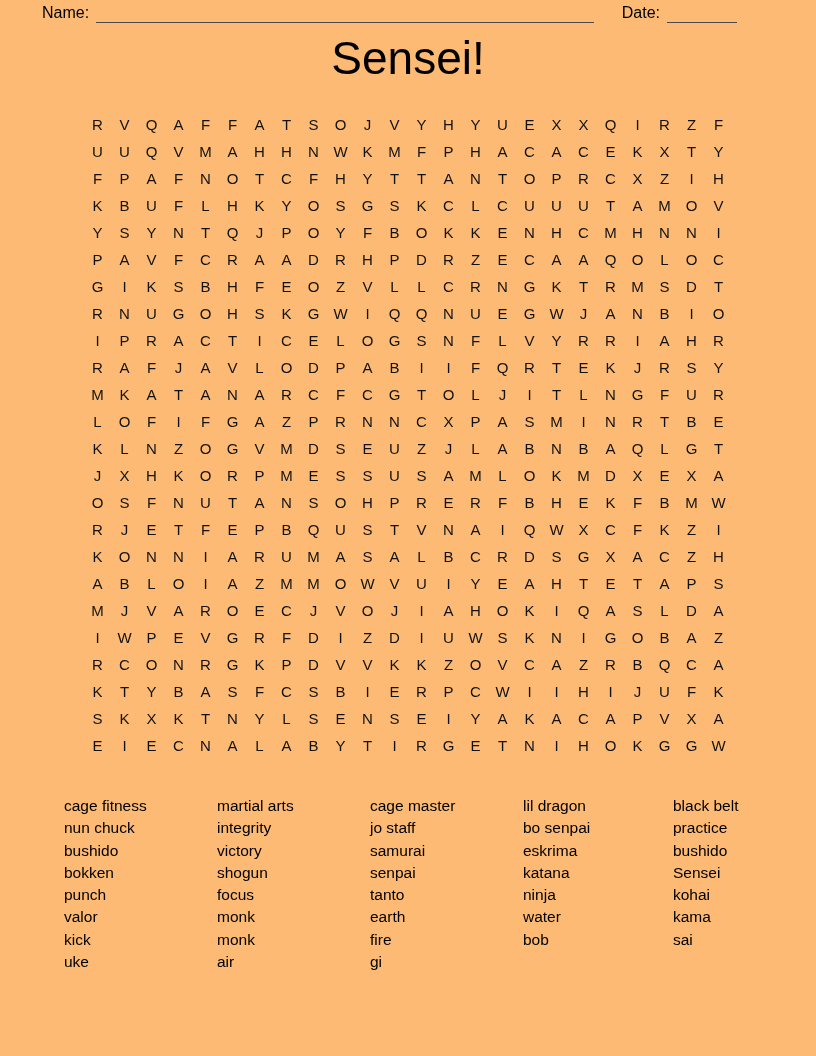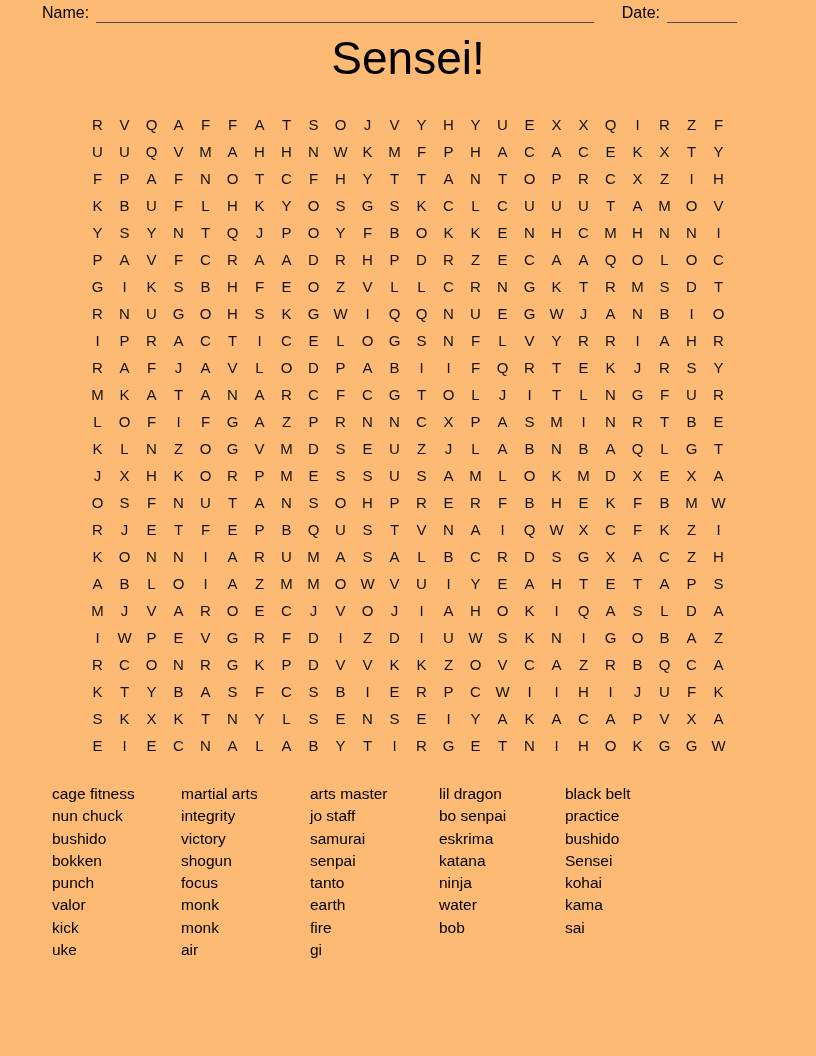--- a/index.html
+++ b/index.html
@@ -72,21 +72,21 @@
   }
   
   .words {
     position: absolute;
     left: 48px;
     top: 779px;
     display: flex;
   }
   .word-col {
     list-style: none;
-    margin: 4px;
+    margin: 16px;
     padding: 0;
     width: 121px;
   }
   .word-col:nth-child(4) { width: 118px; }
   .word-col li {
     font-size: 15.5px;
     line-height: 22.3px;
     white-space: nowrap;
     color: #000000;
   }
@@ -699,21 +699,21 @@
         <li>martial arts</li>
         <li>integrity</li>
         <li>victory</li>
         <li>shogun</li>
         <li>focus</li>
         <li>monk</li>
         <li>monk</li>
         <li>air</li>
       </ul>
       <ul class="word-col">
-        <li>arts master</li>
+        <li>cage master</li>
         <li>jo staff</li>
         <li>samurai</li>
         <li>senpai</li>
         <li>tanto</li>
         <li>earth</li>
         <li>fire</li>
         <li>gi</li>
       </ul>
       <ul class="word-col">
         <li>lil dragon</li>

